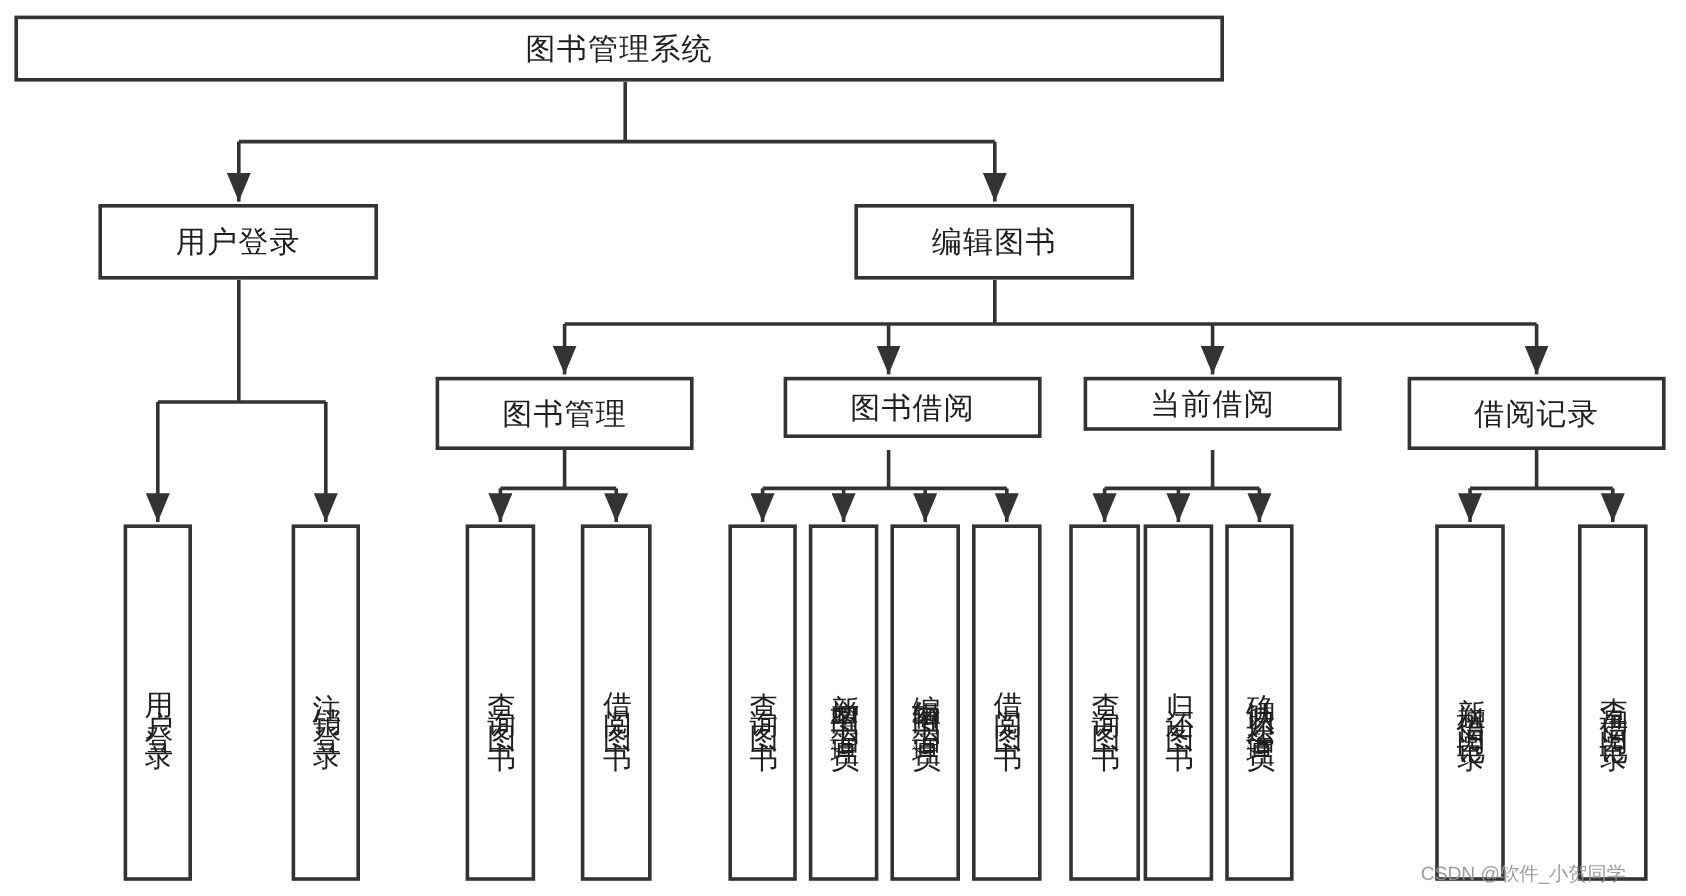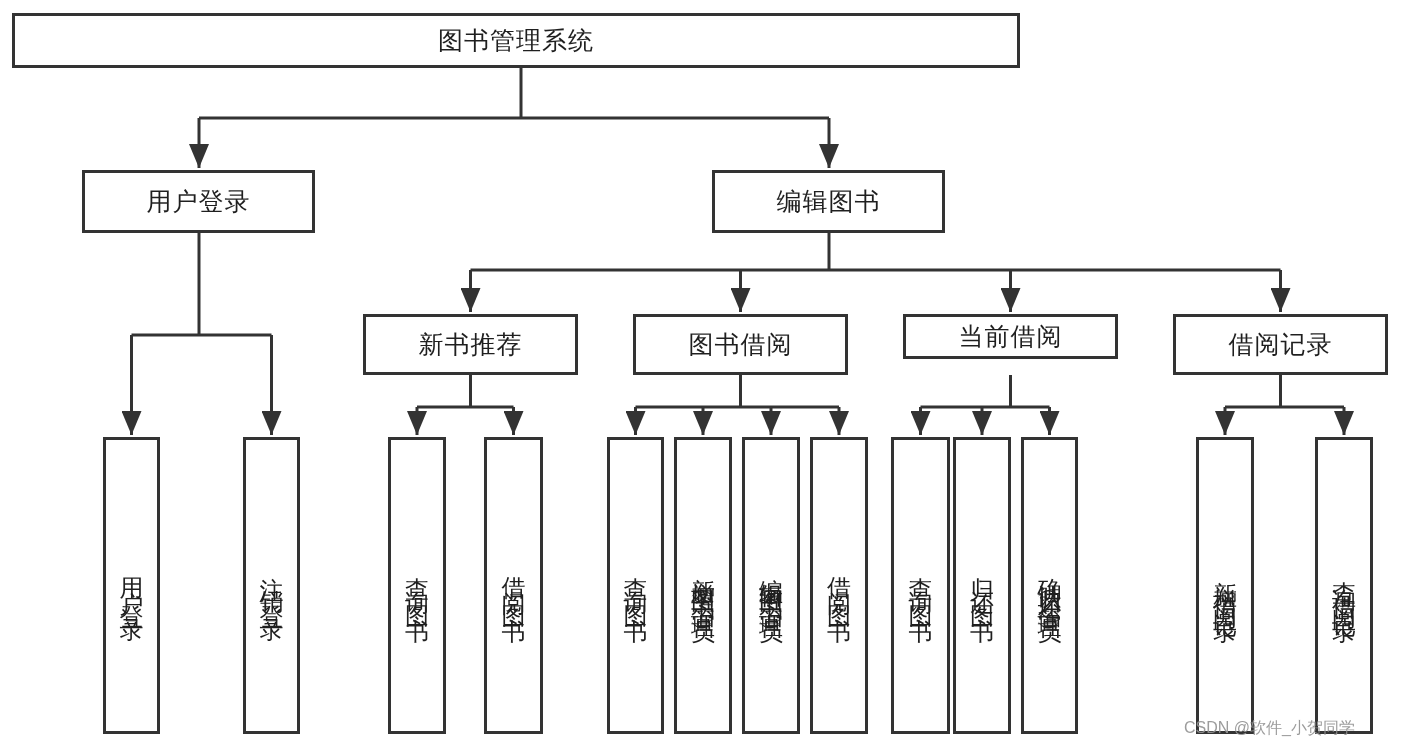--- a/index.html
+++ b/index.html
@@ -116,23 +116,23 @@
   </div>
 
   <div class="box" style="left:82px; top:170px; width:233px; height:63px;">
     <span class="h-label">用户登录</span>
   </div>
   <div class="box" style="left:712px; top:170px; width:233px; height:63px;">
     <span class="h-label">编辑图书</span>
   </div>
 
   <div class="box" style="left:363px; top:314px; width:215px; height:61px;">
-    <span class="h-label">新书推荐</span>
+    <span class="h-label">图书管理</span>
   </div>
-  <div class="box" style="left:633px; top:314px; width:215px; height:61px;">
+  <div class="box" style="left:653px; top:314px; width:215px; height:51px;">
     <span class="h-label">图书借阅</span>
   </div>
   <div class="box" style="left:903px; top:314px; width:215px; height:45px;">
     <span class="h-label">当前借阅</span>
   </div>
   <div class="box" style="left:1173px; top:314px; width:215px; height:61px;">
     <span class="h-label">借阅记录</span>
   </div>
 
   <div class="box" style="left:103px; top:437px; width:57px; height:297px;">

